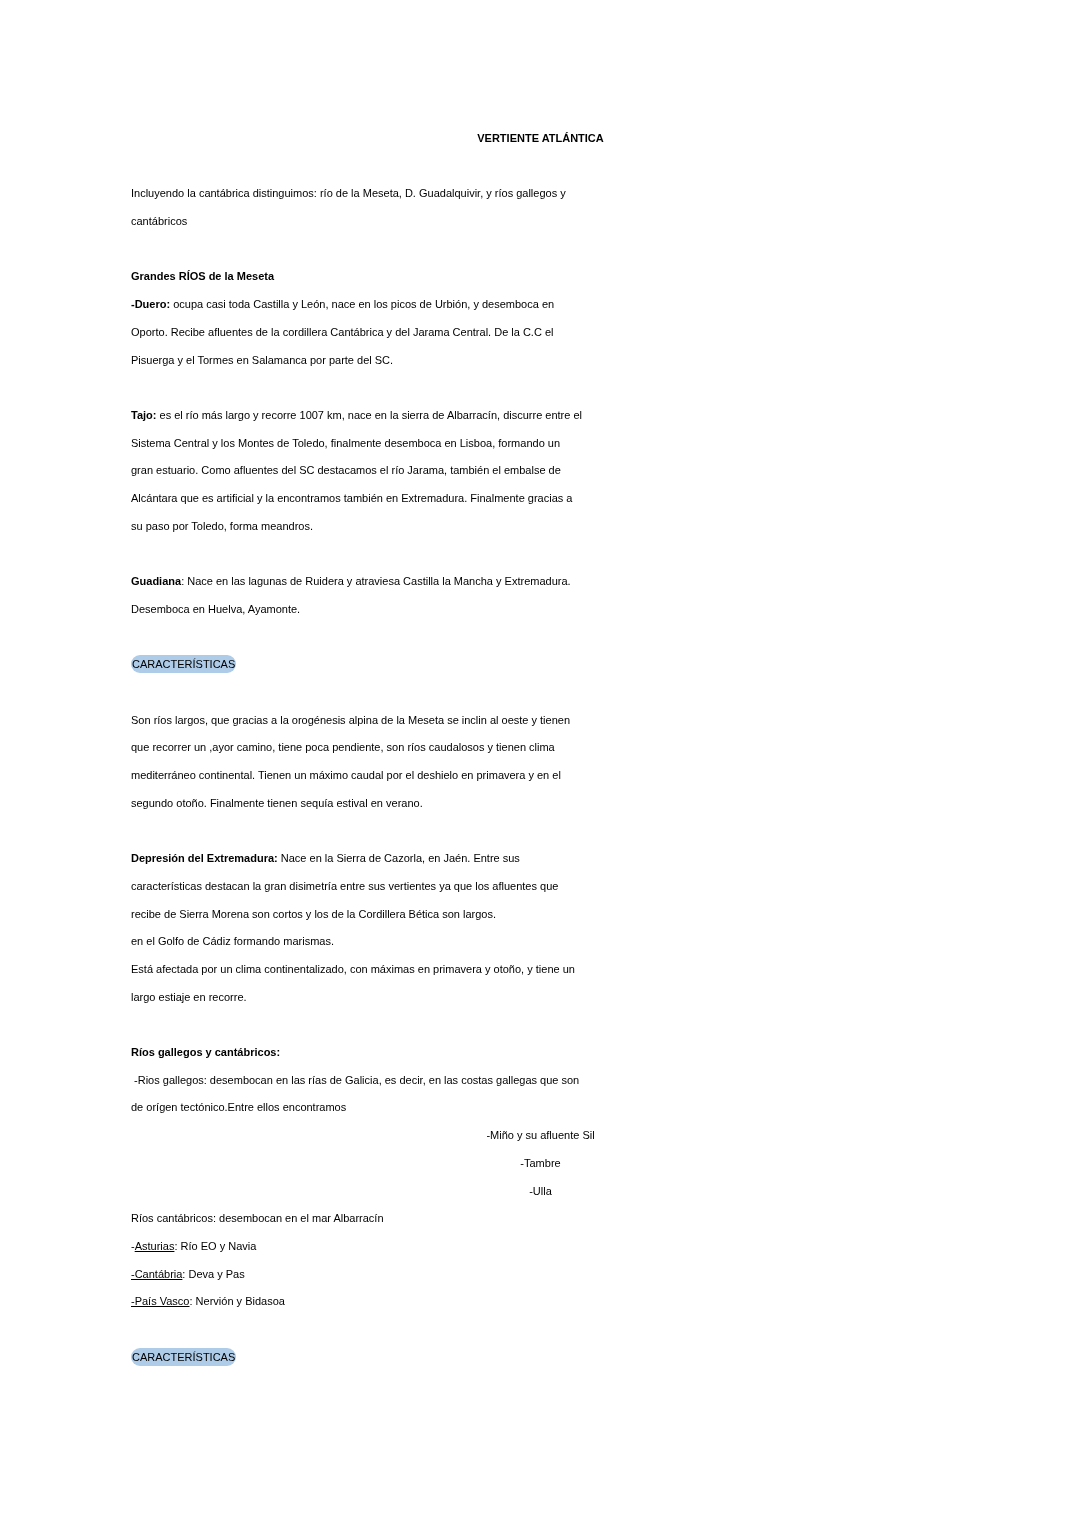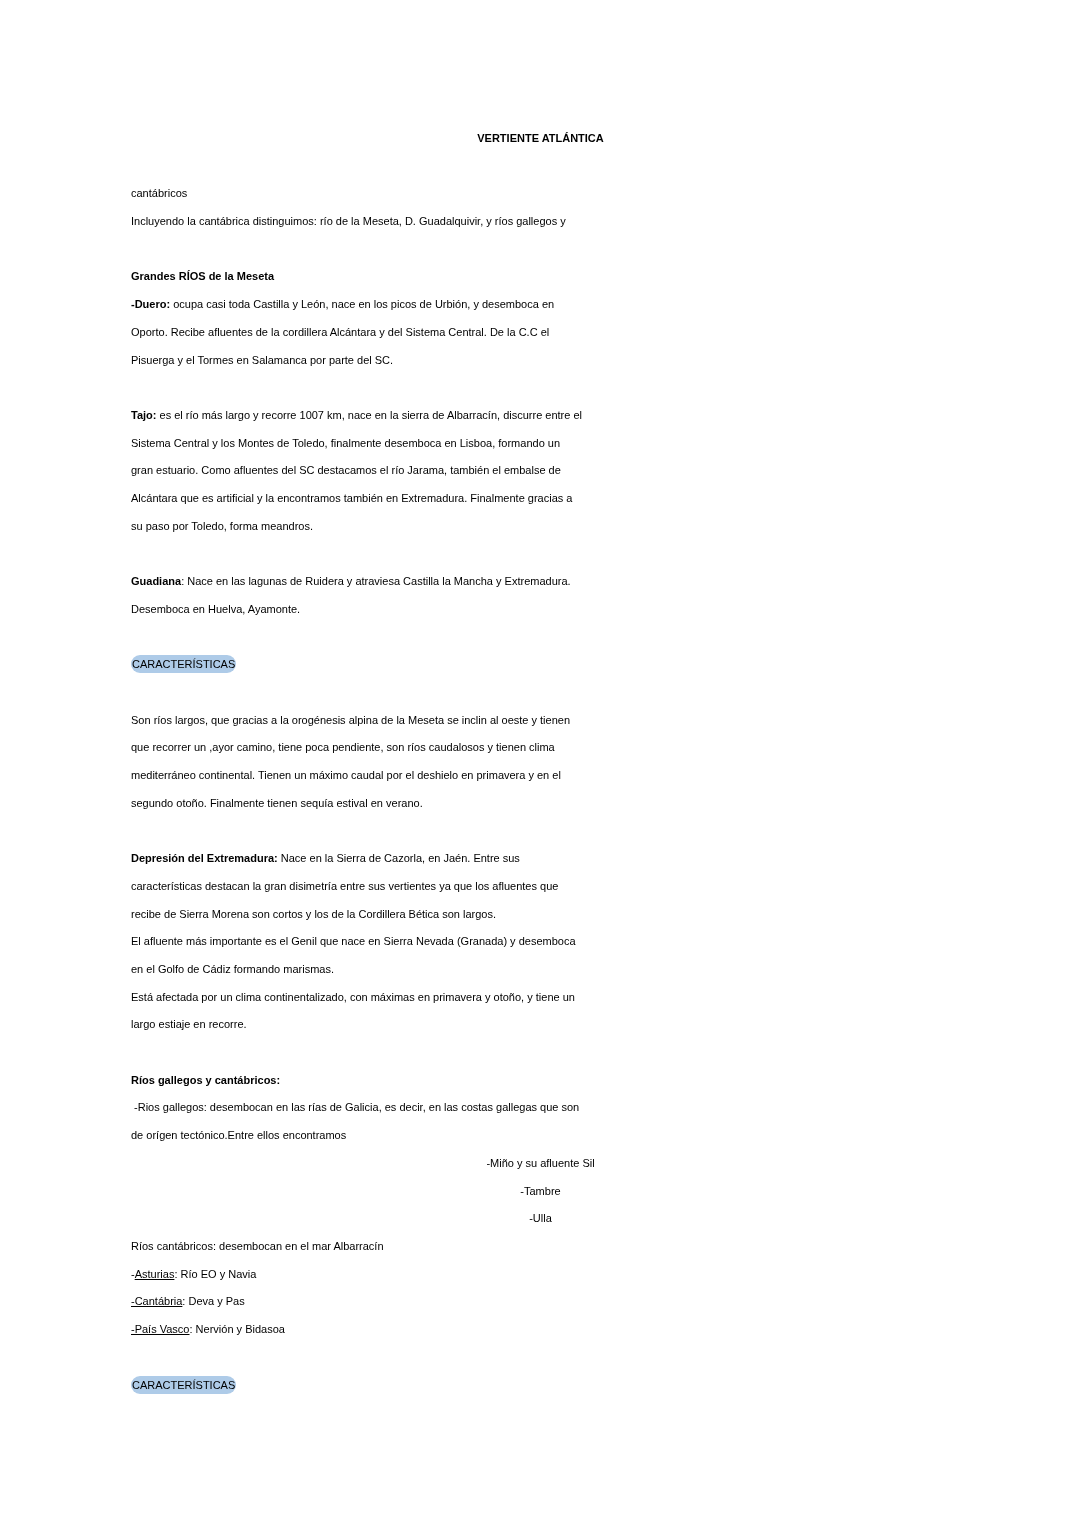--- a/index.html
+++ b/index.html
@@ -38,26 +38,26 @@
     border-radius: 10px;
   }
 </style>
 </head>
 <body>
 
 <div class="page" style="background: rgb(255, 255, 255); color: rgb(0, 0, 0);">
   <div class="doc-body">
       <div class="line center"><span class="seg-bold">VERTIENTE ATLÁNTICA</span></div>
       <div class="line"></div>
+      <div class="line"><span>Incluyendo la cantábrica distinguimos: río de la Meseta, D. Guadalquivir, y ríos gallegos y</span></div>
       <div class="line"><span>cantábricos</span></div>
-      <div class="line"><span>Incluyendo la cantábrica distinguimos: río de la Meseta, D. Guadalquivir, y ríos gallegos y</span></div>
       <div class="line"></div>
       <div class="line"><span class="seg-bold">Grandes RÍOS de la Meseta</span></div>
       <div class="line"><span class="seg-bold">-Duero:</span><span> ocupa casi toda Castilla y León, nace en los picos de Urbión, y desemboca en</span></div>
-      <div class="line"><span>Oporto. Recibe afluentes de la cordillera Alcántara y del Sistema Central. De la C.C el</span></div>
+      <div class="line"><span>Oporto. Recibe afluentes de la cordillera Cantábrica y del Jarama Central. De la C.C el</span></div>
       <div class="line"><span>Pisuerga y el Tormes en Salamanca por parte del SC.</span></div>
       <div class="line"></div>
       <div class="line"><span class="seg-bold">Tajo:</span><span> es el río más largo y recorre 1007 km, nace en la sierra de Albarracín, discurre entre el</span></div>
       <div class="line"><span>Sistema Central y los Montes de Toledo, finalmente desemboca en Lisboa, formando un</span></div>
       <div class="line"><span>gran estuario. Como afluentes del SC destacamos el río Jarama, también el embalse de</span></div>
       <div class="line"><span>Alcántara que es artificial y la encontramos también en Extremadura. Finalmente gracias a</span></div>
       <div class="line"><span>su paso por Toledo, forma meandros.</span></div>
       <div class="line"></div>
       <div class="line"><span class="seg-bold">Guadiana</span><span>: Nace en las lagunas de Ruidera y atraviesa Castilla la Mancha y Extremadura.</span></div>
       <div class="line"><span>Desemboca en Huelva, Ayamonte.</span></div>
@@ -65,21 +65,20 @@
       <div class="line"><span class="seg-highlight">CARACTERÍSTICAS</span></div>
       <div class="line"></div>
       <div class="line"><span>Son ríos largos, que gracias a la orogénesis alpina de la Meseta se inclin al oeste y tienen</span></div>
       <div class="line"><span>que recorrer un ,ayor camino, tiene poca pendiente, son ríos caudalosos y tienen clima</span></div>
       <div class="line"><span>mediterráneo continental. Tienen un máximo caudal por el deshielo en primavera y en el</span></div>
       <div class="line"><span>segundo otoño. Finalmente tienen sequía estival en verano.</span></div>
       <div class="line"></div>
       <div class="line"><span class="seg-bold">Depresión del Extremadura:</span><span> Nace en la Sierra de Cazorla, en Jaén. Entre sus</span></div>
       <div class="line"><span>características destacan la gran disimetría entre sus vertientes ya que los afluentes que</span></div>
       <div class="line"><span>recibe de Sierra Morena son cortos y los de la Cordillera Bética son largos.</span></div>
-      <div class="line"><span>El afluente más importante es el Genil que nace en Sierra Nevada (Granada) y desemboca</span></div>
       <div class="line"><span>en el Golfo de Cádiz formando marismas.</span></div>
       <div class="line"><span>Está afectada por un clima continentalizado, con máximas en primavera y otoño, y tiene un</span></div>
       <div class="line"><span>largo estiaje en recorre.</span></div>
       <div class="line"></div>
       <div class="line"><span class="seg-bold">Ríos gallegos y cantábricos:</span></div>
       <div class="line"><span> -Rios gallegos: desembocan en las rías de Galicia, es decir, en las costas gallegas que son</span></div>
       <div class="line"><span>de orígen tectónico.Entre ellos encontramos</span></div>
       <div class="line center"><span>-Miño y su afluente Sil</span></div>
       <div class="line center"><span>-Tambre</span></div>
       <div class="line center"><span>-Ulla</span></div>

